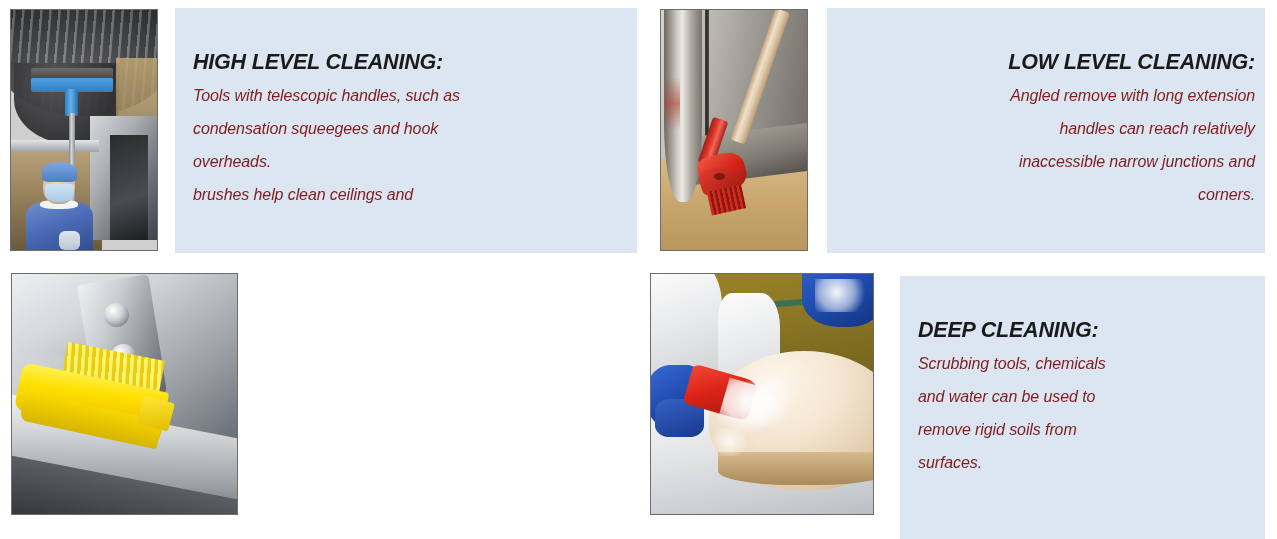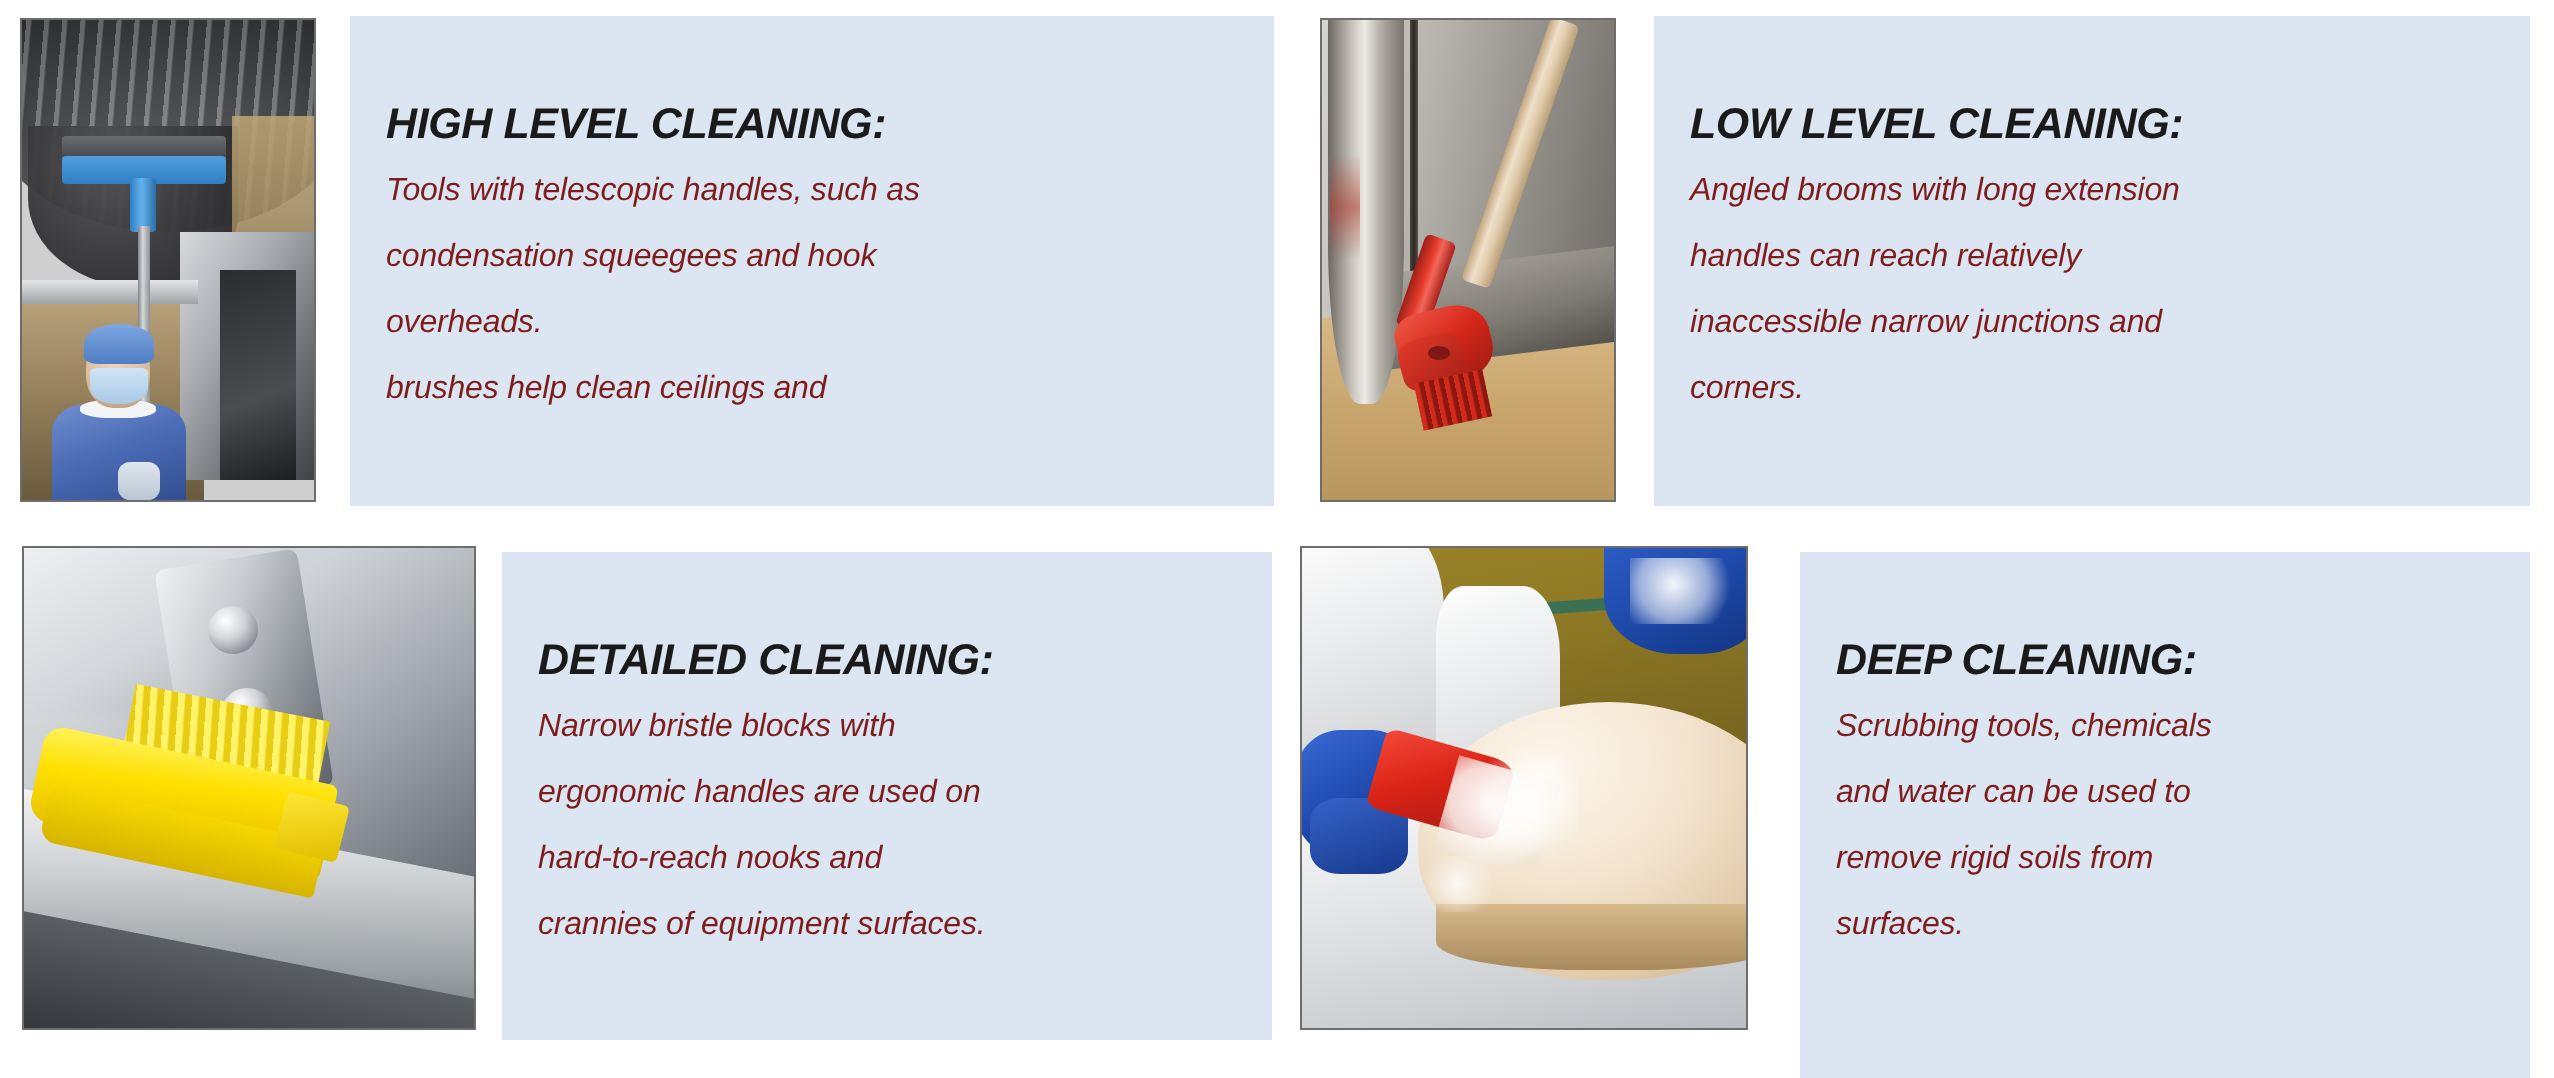--- a/index.html
+++ b/index.html
@@ -399,53 +399,44 @@
     <div class="layer column"></div>
     <div class="layer column-rust"></div>
     <div class="layer handle"></div>
     <div class="layer ferrule"></div>
     <div class="layer broomhead"></div>
     <div class="layer broomhead2"></div>
     <div class="layer logo"></div>
     <div class="layer bristles"></div>
   </div>
 
-  <div class="panel" id="panel2" style="left:827px; top:8px; width:438px; height:245px;">
+  <div class="panel" id="panel2" style="left:827px; top:8px; width:438px; height:245px;text-align:right;">
     <div class="textwrap">
       <div class="heading">LOW LEVEL CLEANING:</div>
-      <div class="body-line">Angled brooms with long extension</div>
+      <div class="body-line">Angled remove with long extension</div>
       <div class="body-line">handles can reach relatively</div>
       <div class="body-line">inaccessible narrow junctions and</div>
       <div class="body-line">corners.</div>
     </div>
   </div>
 
   <div class="photo" id="photo3">
     <div class="layer bgsteel"></div>
     <div class="layer blurtop"></div>
     <div class="layer bracket"></div>
     <div class="layer bolt1"></div>
     <div class="layer bolt2"></div>
     <div class="layer beam"></div>
     <div class="layer beam-dark"></div>
     <div class="layer bristleblock"></div>
     <div class="layer brushbody"></div>
     <div class="layer brushbody2"></div>
     <div class="layer tip"></div>
   </div>
 
-  <div class="panel" id="panel3" style="left:251px; top:276px; width:385px; height:244px;">
-    <div class="textwrap">
-      <div class="heading">DETAILED CLEANING:</div>
-      <div class="body-line">Narrow bristle blocks with</div>
-      <div class="body-line">ergonomic handles are used on</div>
-      <div class="body-line">hard-to-reach nooks and</div>
-      <div class="body-line">crannies of equipment surfaces.</div>
-    </div>
-  </div>
 
   <div class="photo" id="photo4">
     <div class="layer floorbrown"></div>
     <div class="layer greenline"></div>
     <div class="layer suitL"></div>
     <div class="layer suitC"></div>
     <div class="layer glove-top"></div>
     <div class="layer glove-foam"></div>
     <div class="layer sheet"></div>
     <div class="layer drum"></div>

